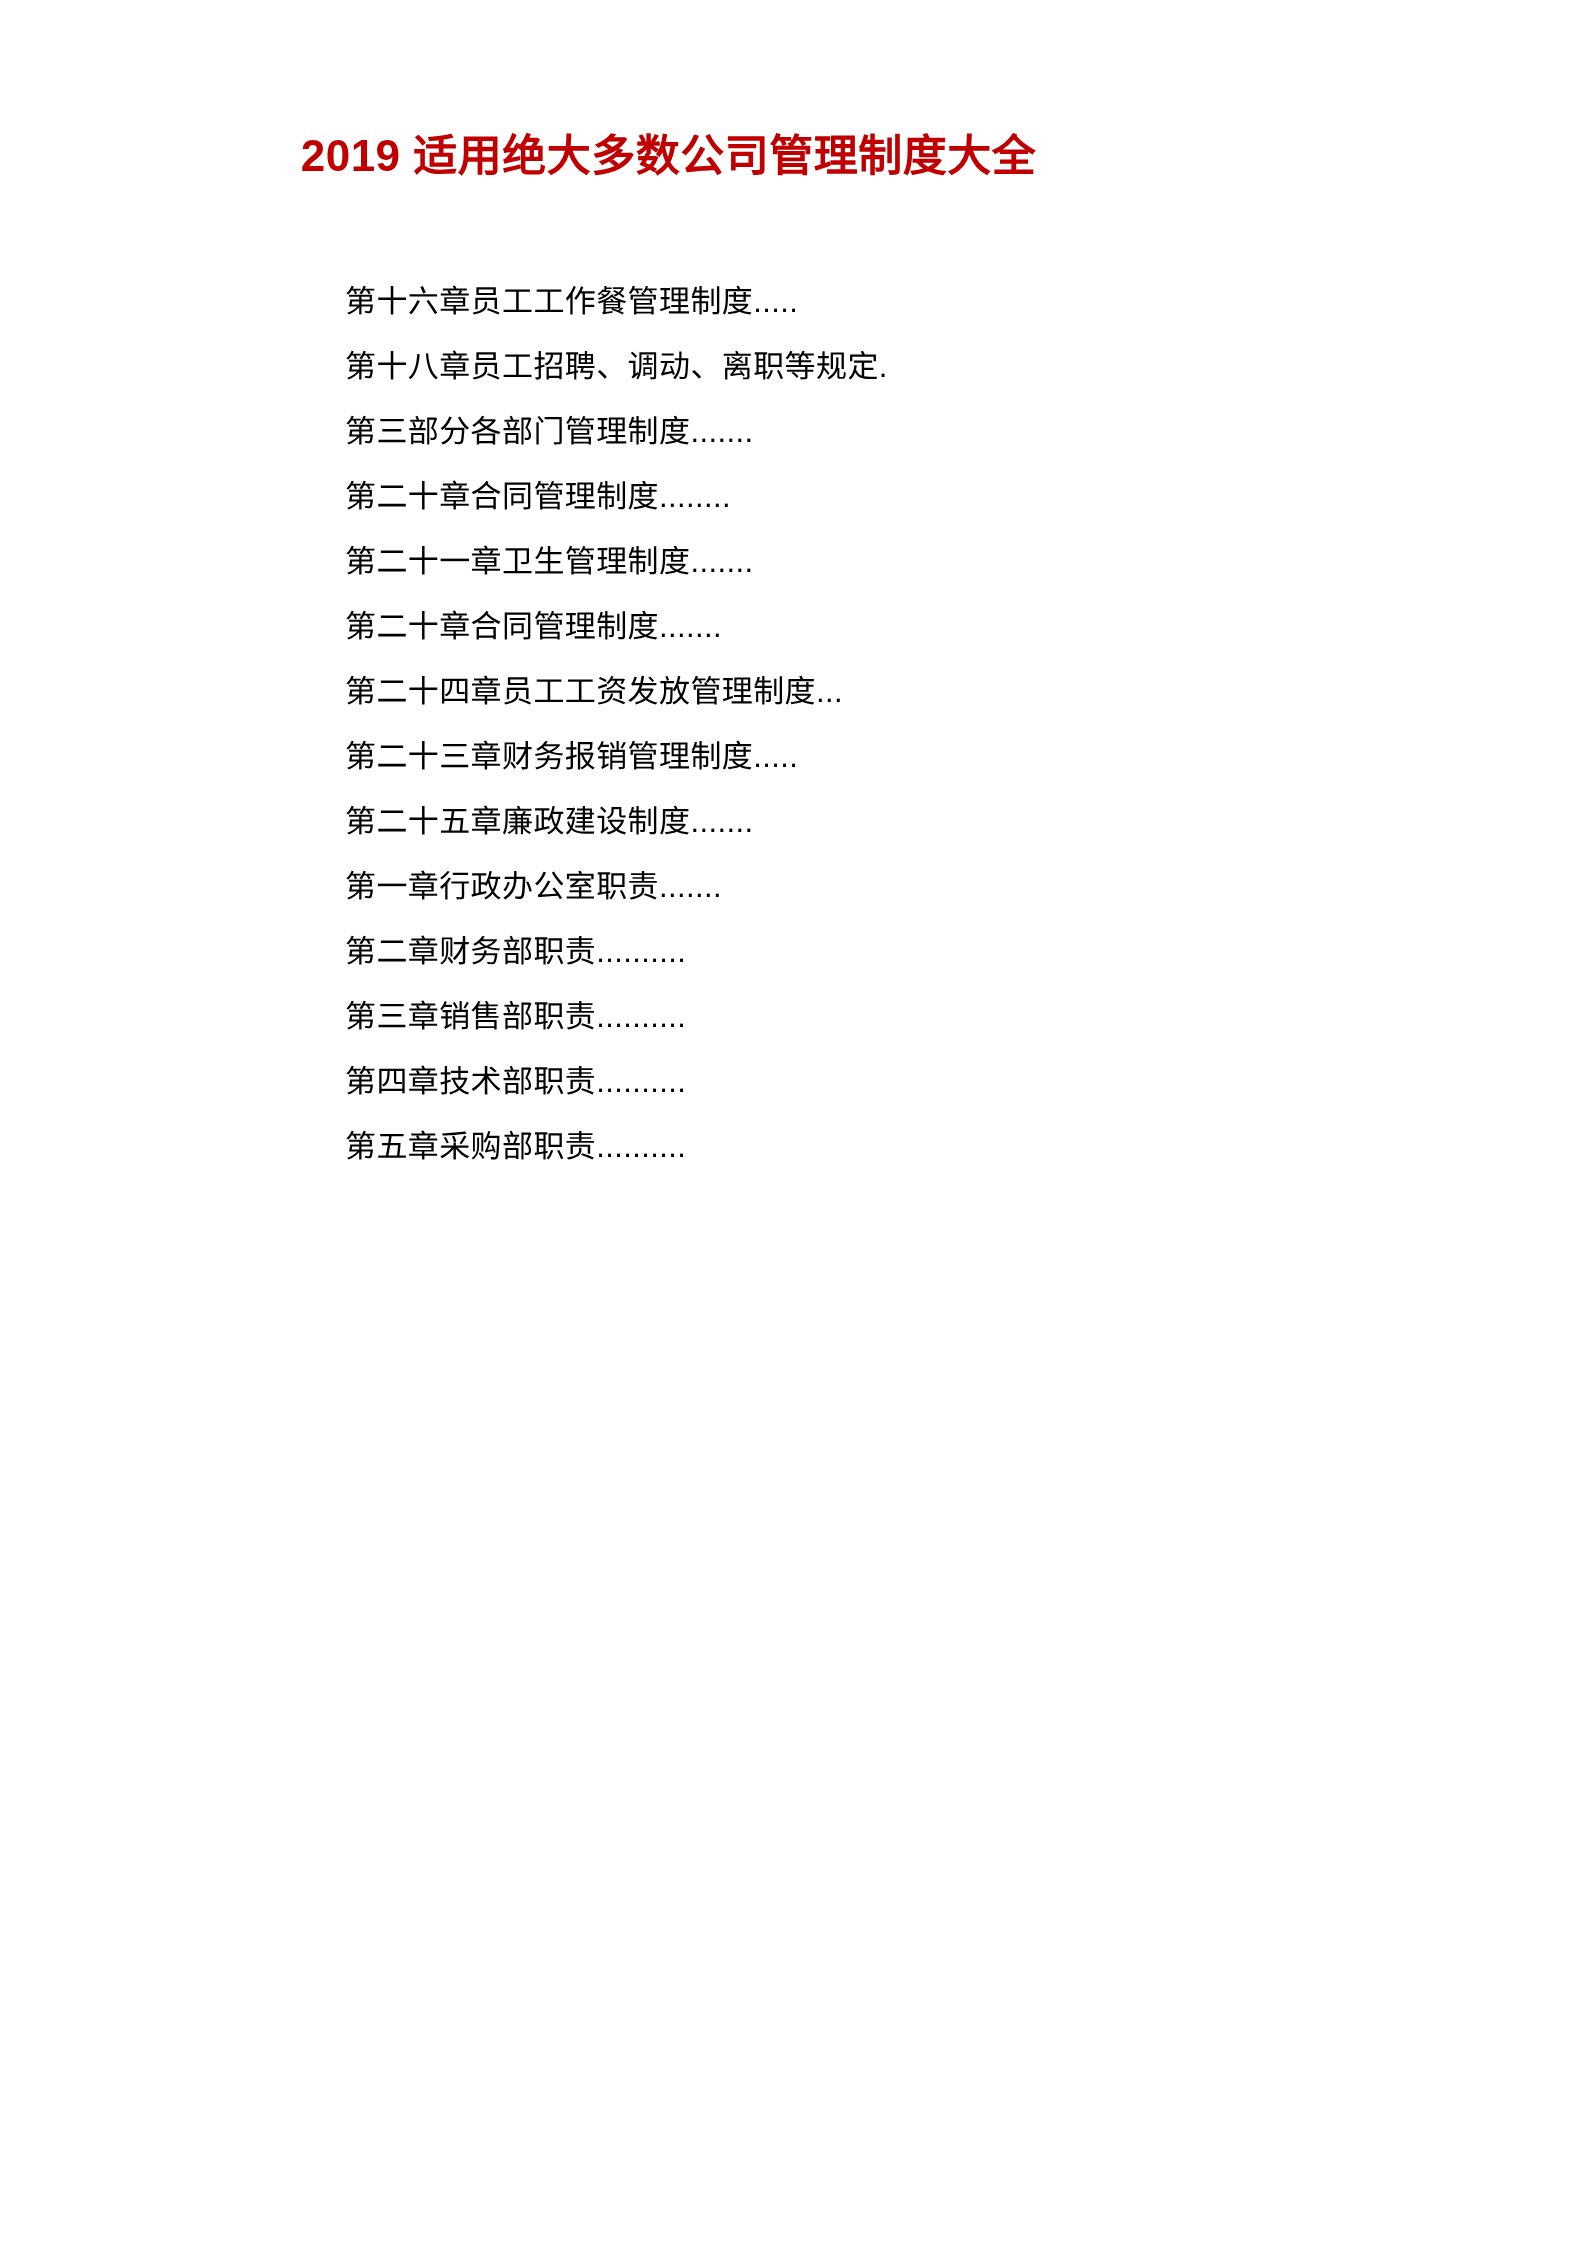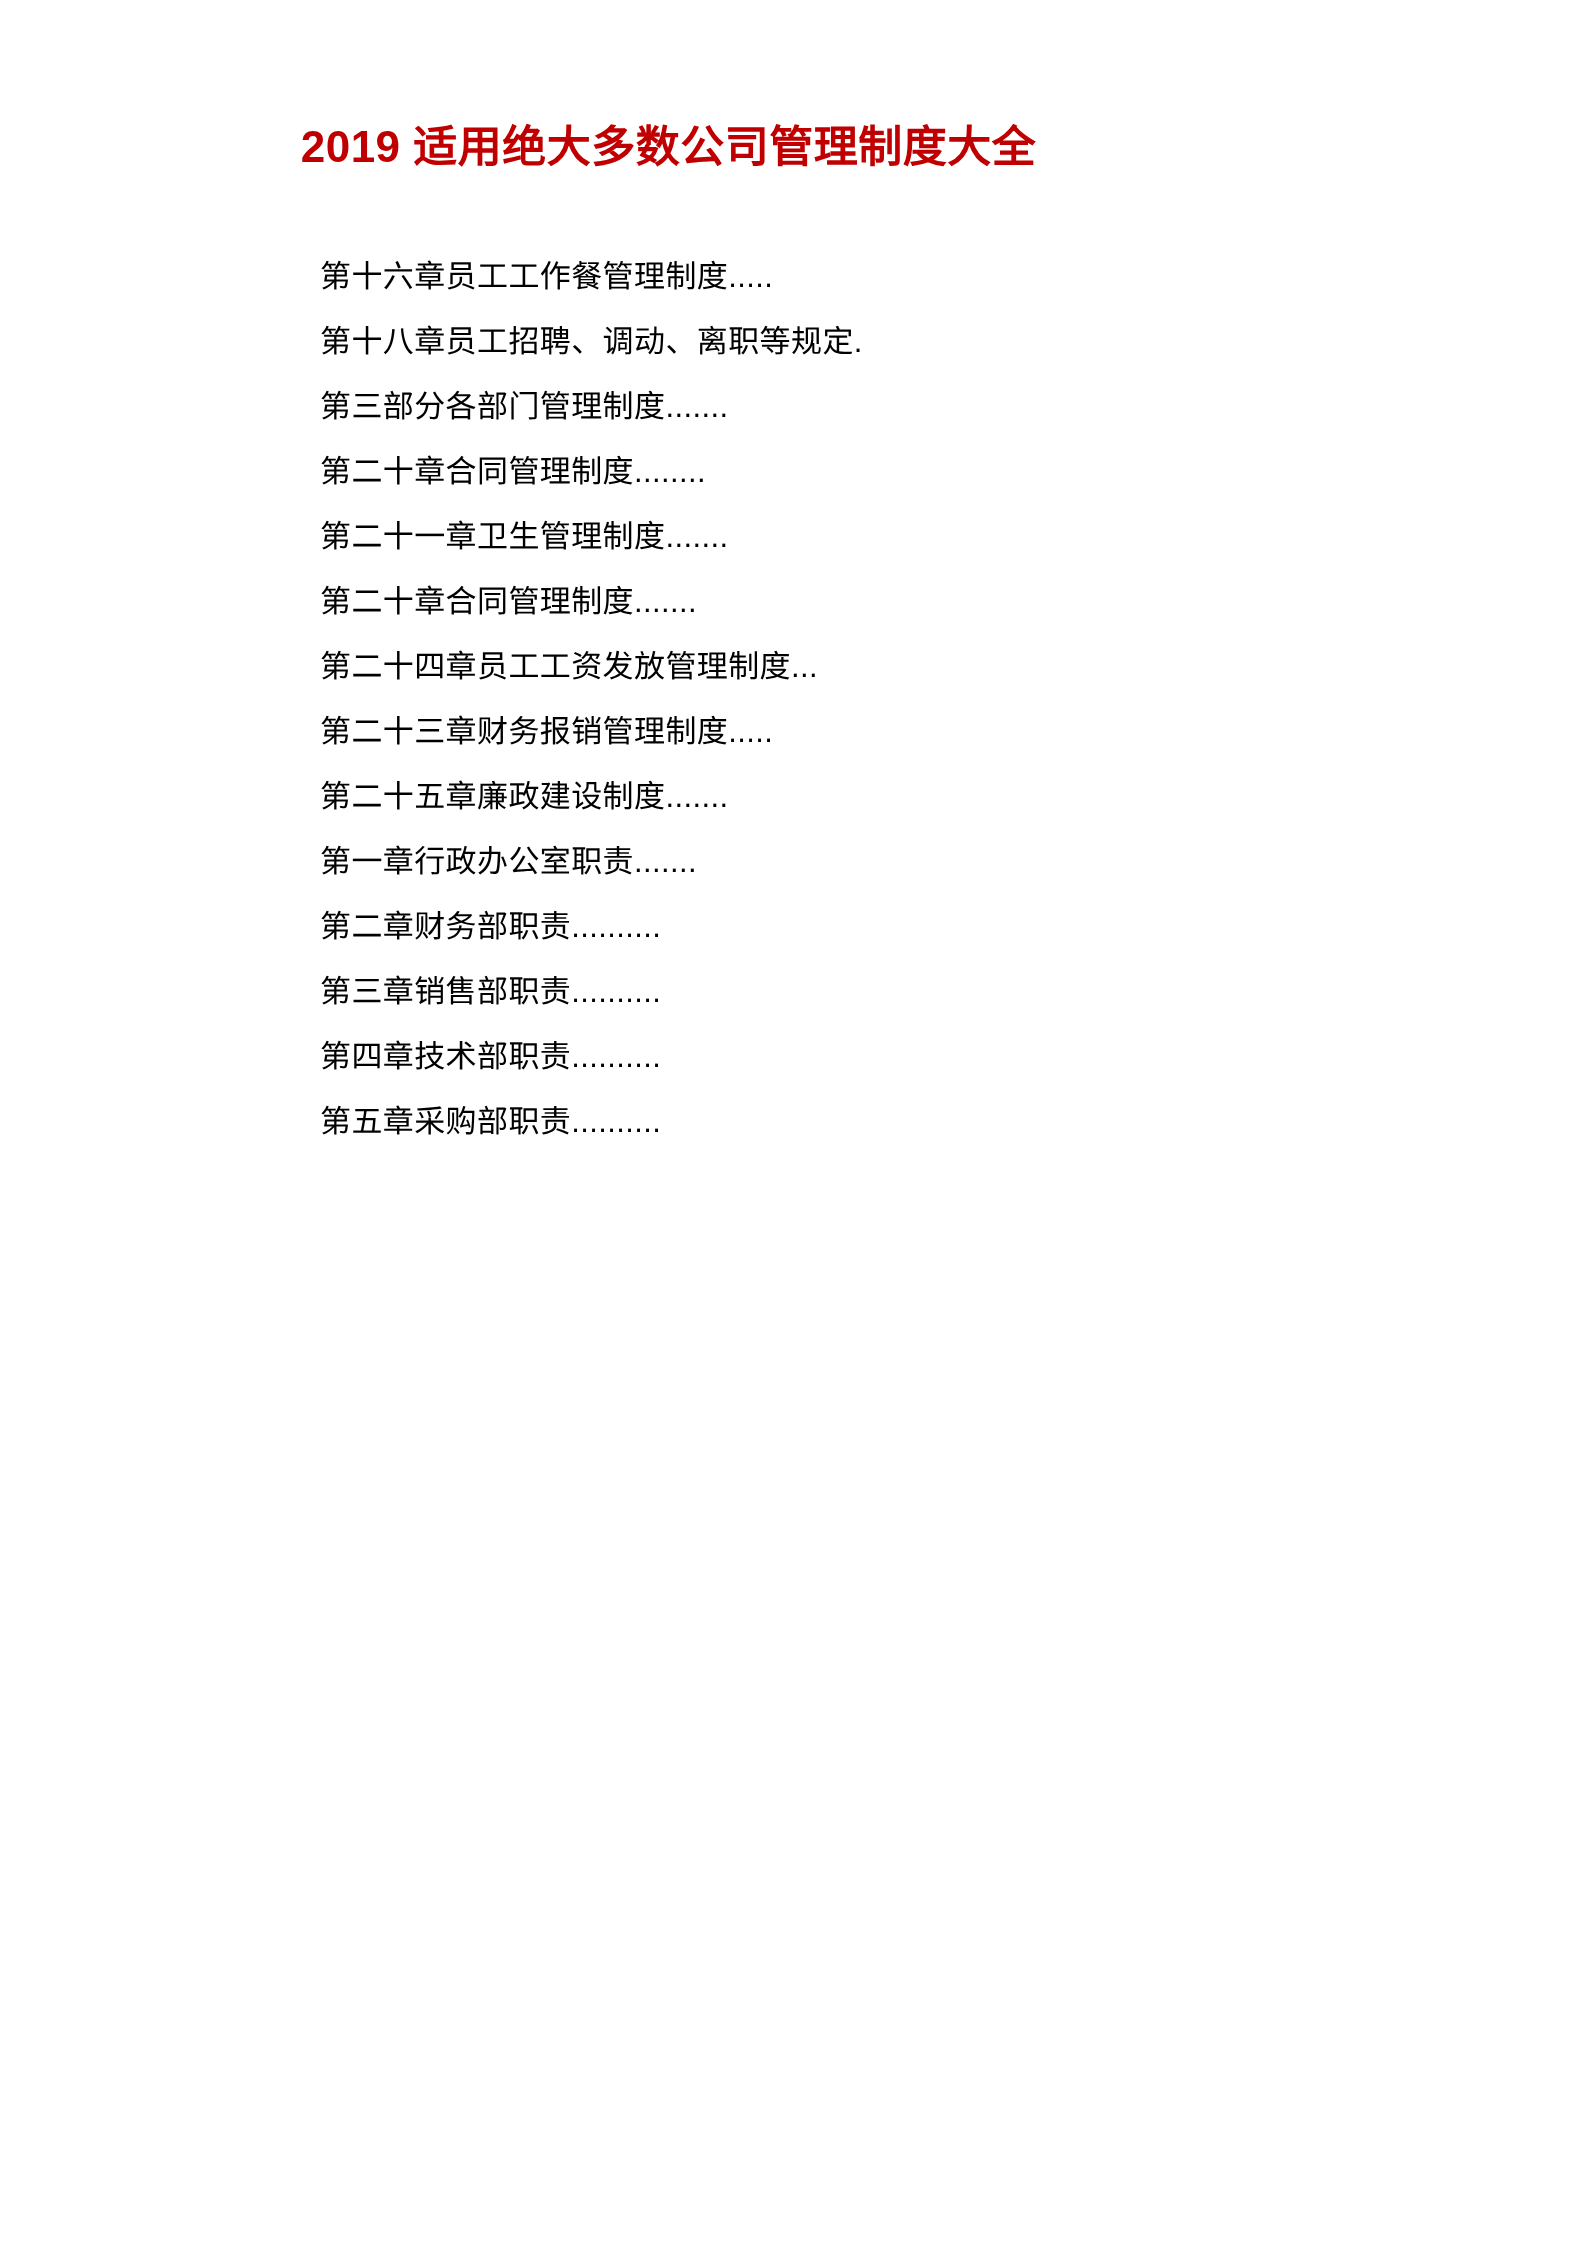--- a/index.html
+++ b/index.html
@@ -12,35 +12,35 @@
     height: 2245px;
     font-family: "Liberation Sans", "DejaVu Sans", sans-serif;
     color: #000000;
     position: relative;
     overflow: hidden;
   }
   .page {
     width: 1337px;
     height: 2245px;
     box-sizing: border-box;
-    padding: 0;
+    padding: 9px;
     position: relative;
   }
   .doc-title {
     text-align: center;
     color: #c00000;
     font-weight: bold;
     font-size: 44px;
     letter-spacing: 0.5px;
     margin: 0;
     padding-top: 118px;
     line-height: 1.3;
   }
   .toc {
-    margin: 0;
+    margin: 16px;
     padding: 0;
     list-style: none;
     padding-top: 86px;
   }
   .toc-item {
     font-size: 31px;
     line-height: 1.0;
     color: #000000;
     padding-left: 320px;
     margin-bottom: 34px;

